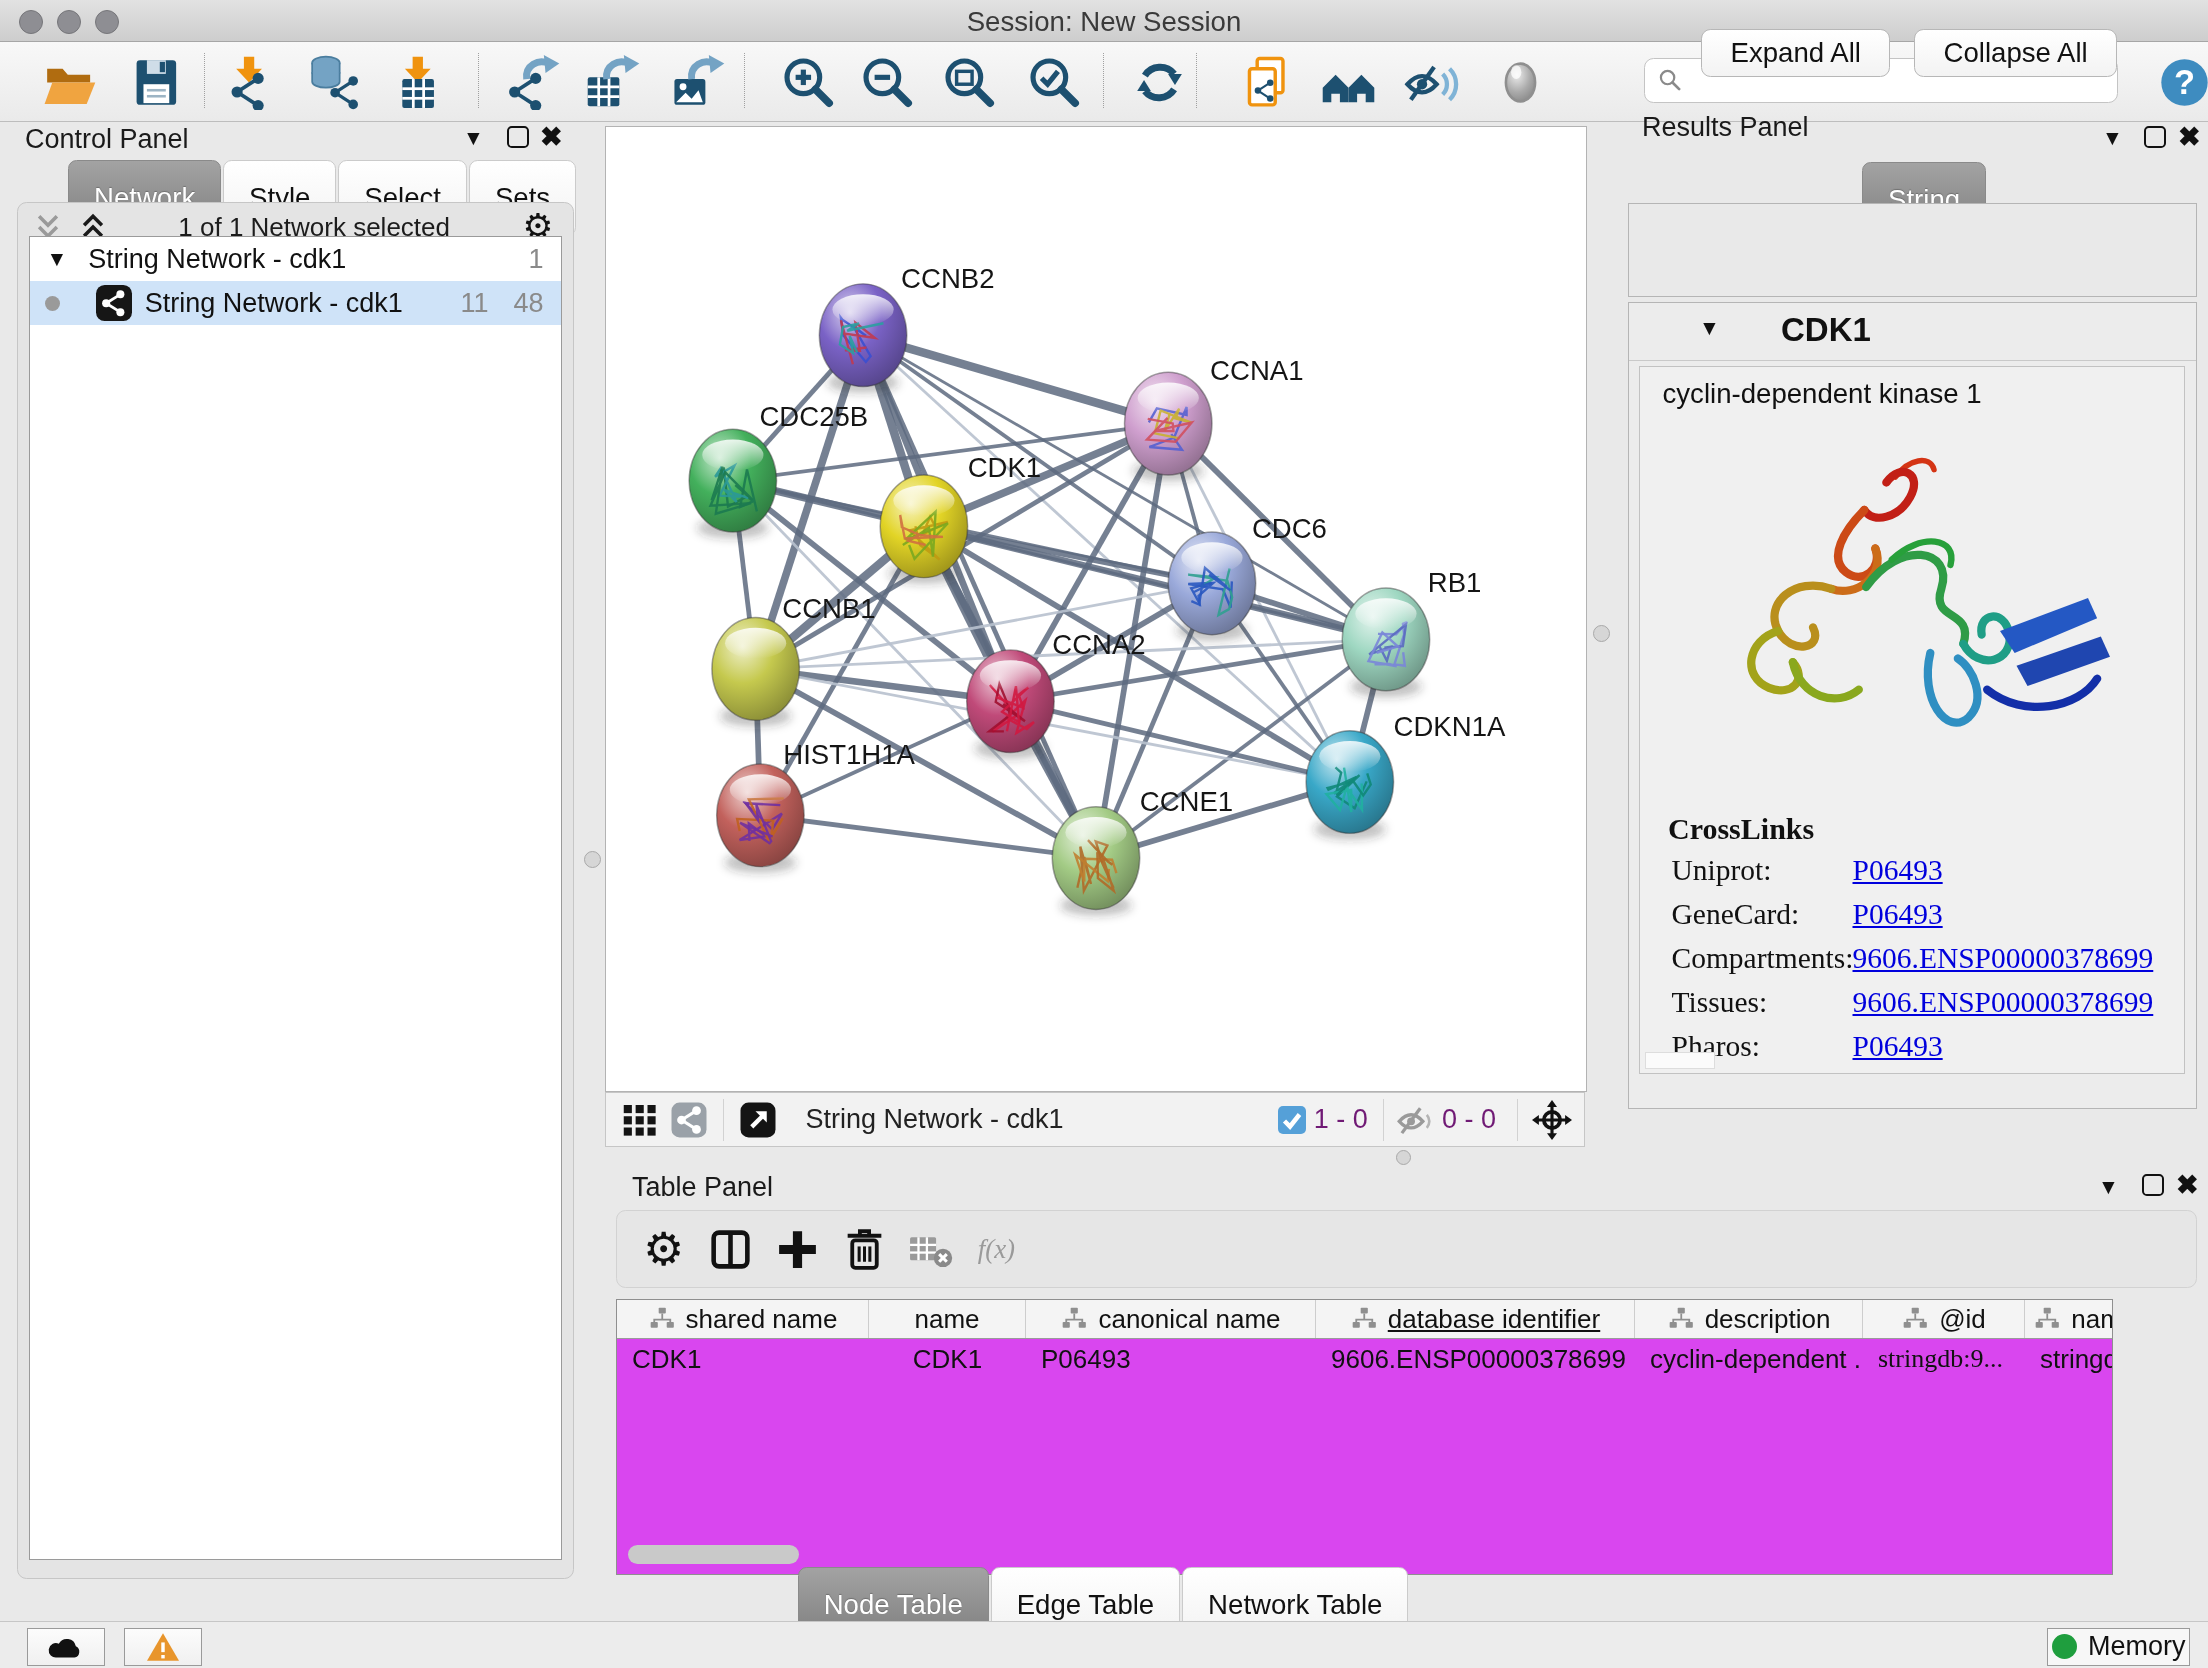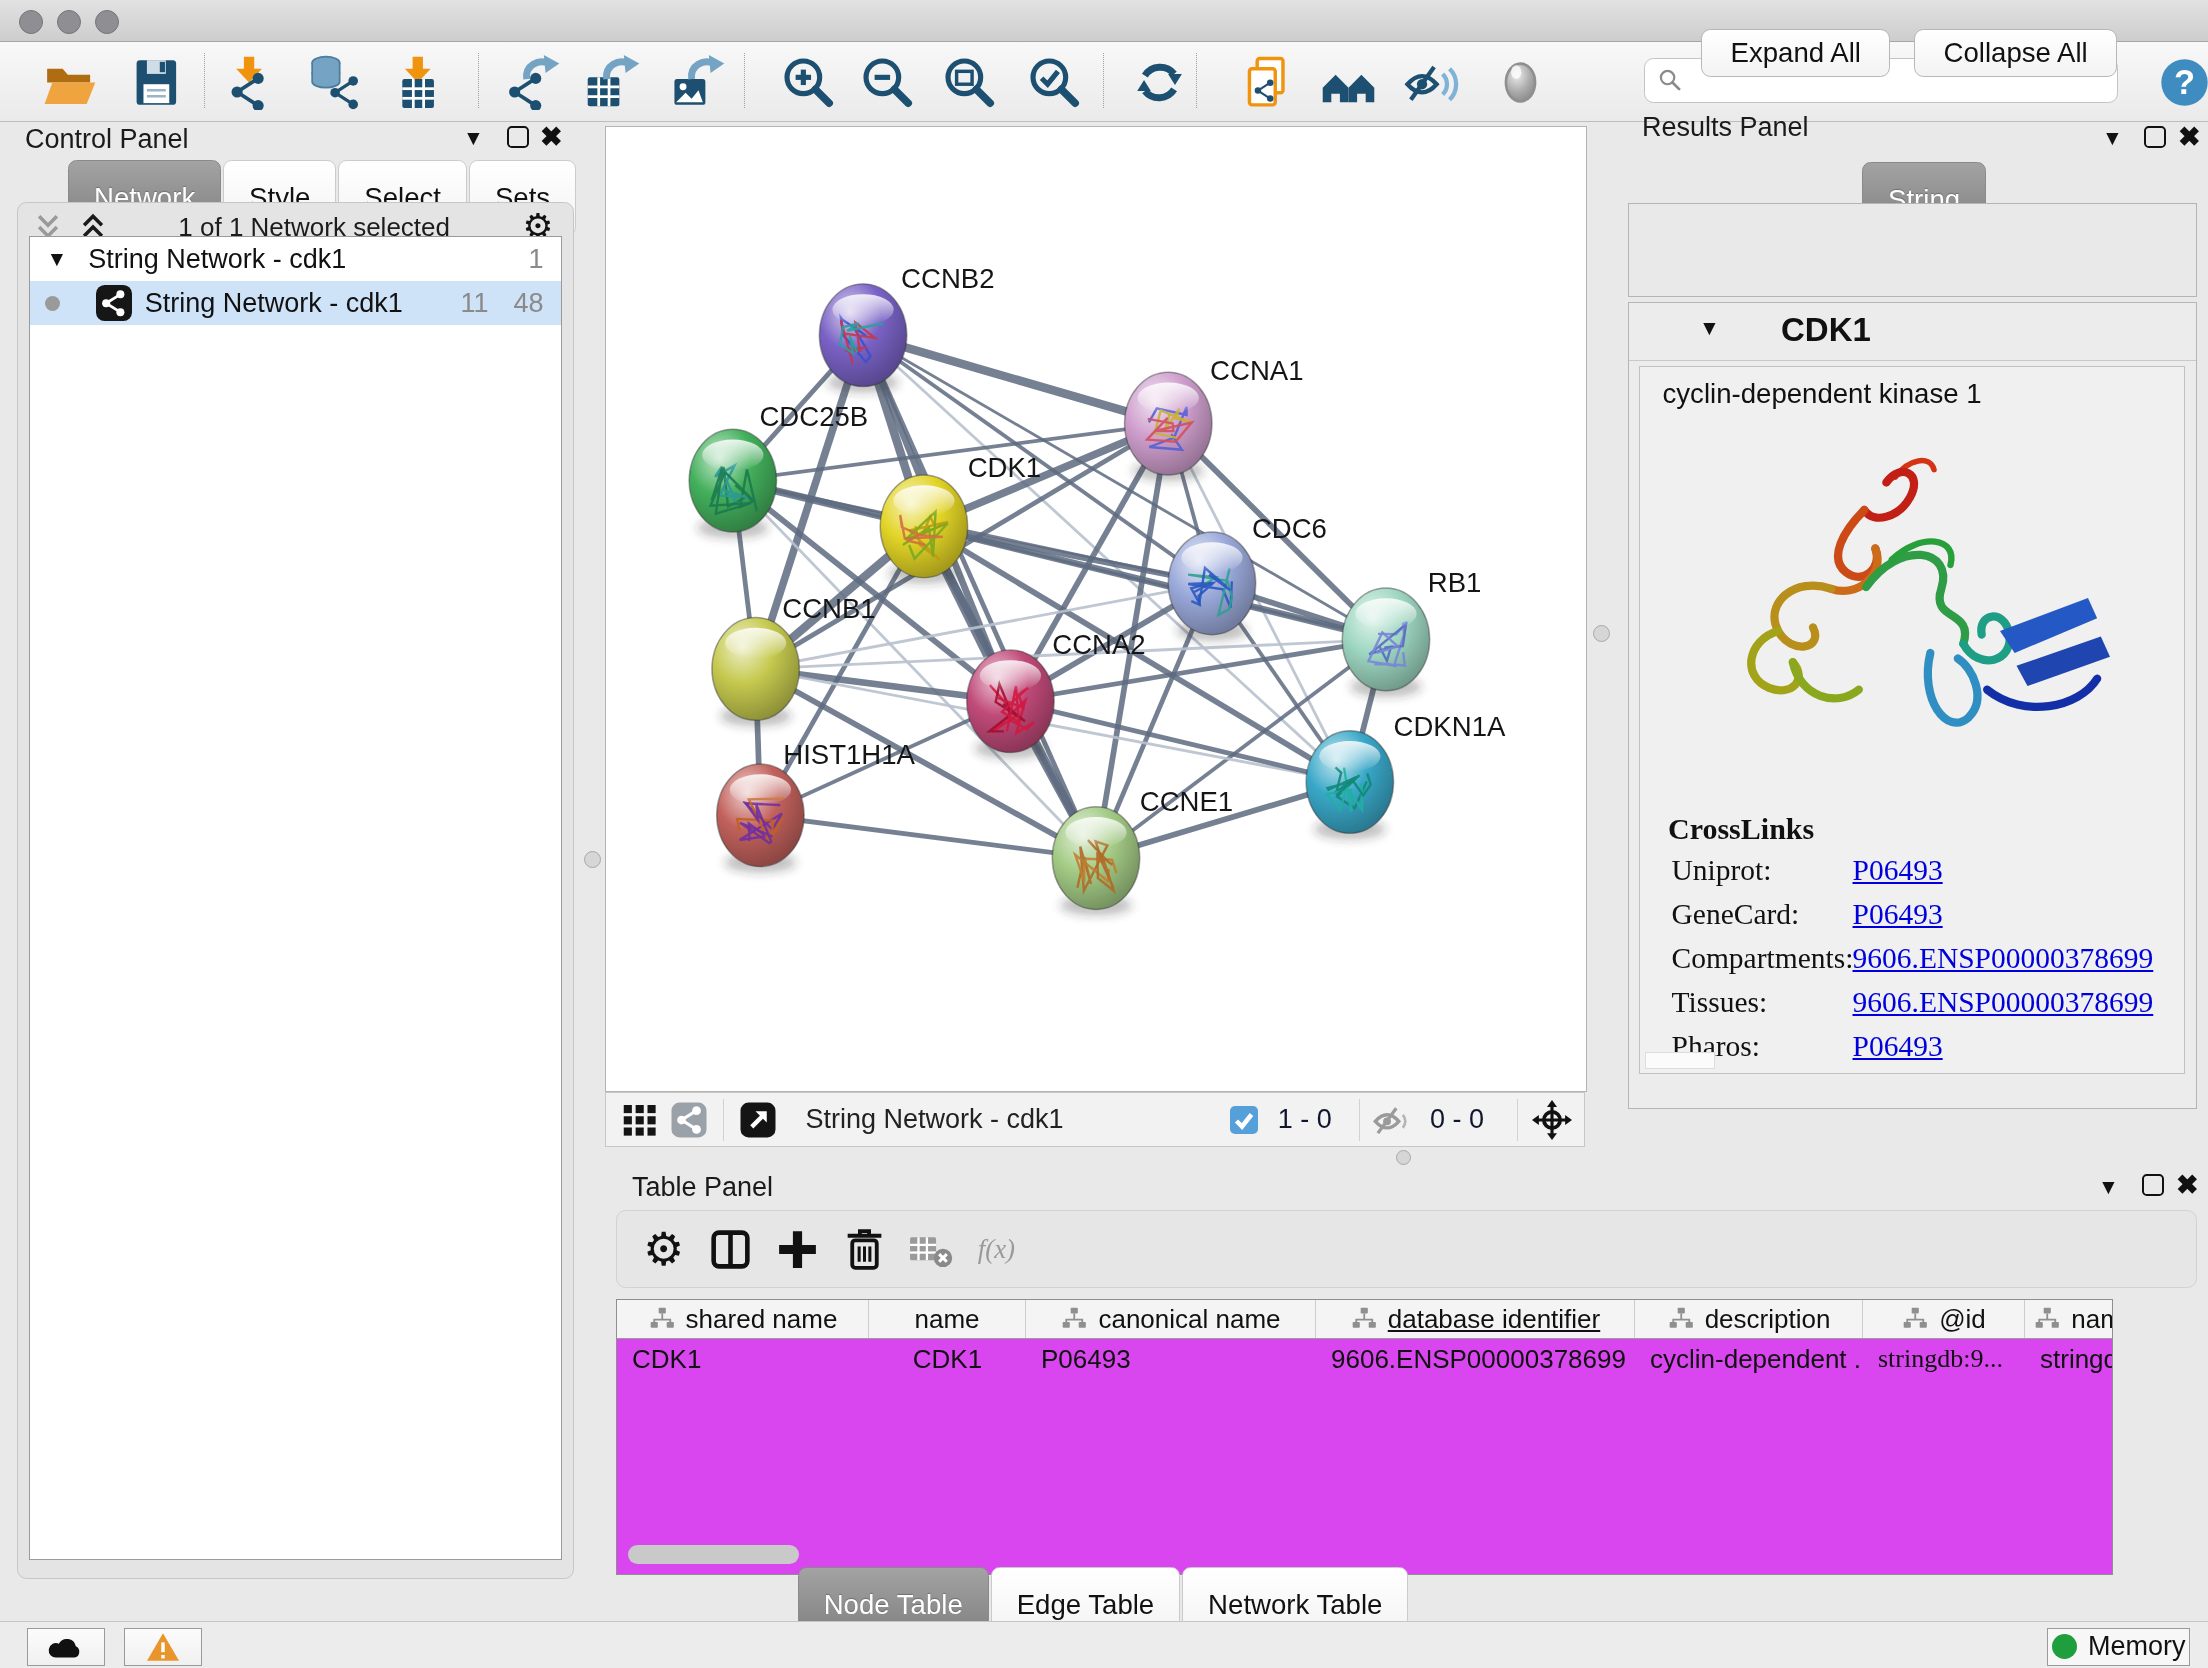--- a/index.html
+++ b/index.html
@@ -44,21 +44,21 @@
             align-items:center;justify-content:center}
   
   .canvas{position:absolute;left:605px;top:126px;width:980px;height:964px;background:#fff;
           border:1px solid #b3b3b3;box-sizing:content-box}
   .net-toolbar{position:absolute;left:605px;top:1092px;width:980px;height:55px;background:#f2f2f2;
                border:1px solid #c6c6c6;box-sizing:border-box;display:flex;align-items:center}
   .nt-icon{width:49px;height:44px;display:flex;align-items:center;justify-content:center}
   .nt-icon svg{width:40px;height:40px}
   .nt-sep{width:1px;height:42px;background:#d2d2d2;margin:0 9.5px}
   .nt-title{font-size:27px;color:#222;margin-left:23px;flex:1}
-  .nt-count{font-size:27px;color:#0f172a;margin:0 18px;white-space:nowrap}
+  .nt-count{font-size:27px;color:#701a75;margin:0 6px;white-space:nowrap}
   .handle{position:absolute;width:15px;height:15px;border-radius:50%;background:#d6d6d6;border:1px solid #a9a9a9}
   
   .rp-box1{position:absolute;left:1628px;top:203px;width:569px;height:94px;background:#e9e9e9;
            border:1.9px solid #b5b5b5;box-sizing:border-box}
   .rp-btn{position:absolute;top:28.5px;height:48px;padding:0 28.5px;display:flex;align-items:center;
           font-size:27.6px;background:linear-gradient(#ffffff,#f3f3f3);border:1.9px solid #b7b7b7;
           border-radius:9.5px;box-sizing:border-box;white-space:nowrap}
   .rp-box2{position:absolute;left:1628px;top:302px;width:569px;height:807px;background:#ececec;
            border:1.9px solid #b5b5b5;box-sizing:border-box}
   .rp-gene-hdr{position:absolute;left:0;top:0;width:100%;height:57px;border-bottom:1px solid #c9c9c9}
@@ -95,20 +95,21 @@
   .mem-dot{width:25px;height:25px;border-radius:50%;background:#1f9e3e}
   .tri{display:inline-block;font-size:21px;color:#111}
 </style>
 </head>
 <body>
 
 <div class="titlebar">
   <span class="tlight" style="left:19px"></span>
   <span class="tlight" style="left:57px"></span>
   <span class="tlight" style="left:95px"></span>
+  <div class="title">Session: New Session</div>
 </div>
 
 <div class="toolbar" id="main-toolbar">
   <div class="search">
     <svg viewBox="0 0 64 64">
       <circle cx="26" cy="26" r="15" fill="none" stroke="#8a8a8a" stroke-width="5"></circle>
       <line x1="37" y1="37" x2="52" y2="52" stroke="#8a8a8a" stroke-width="6" stroke-linecap="round"></line>
     </svg>
     <input placeholder="" style="">
   </div>

